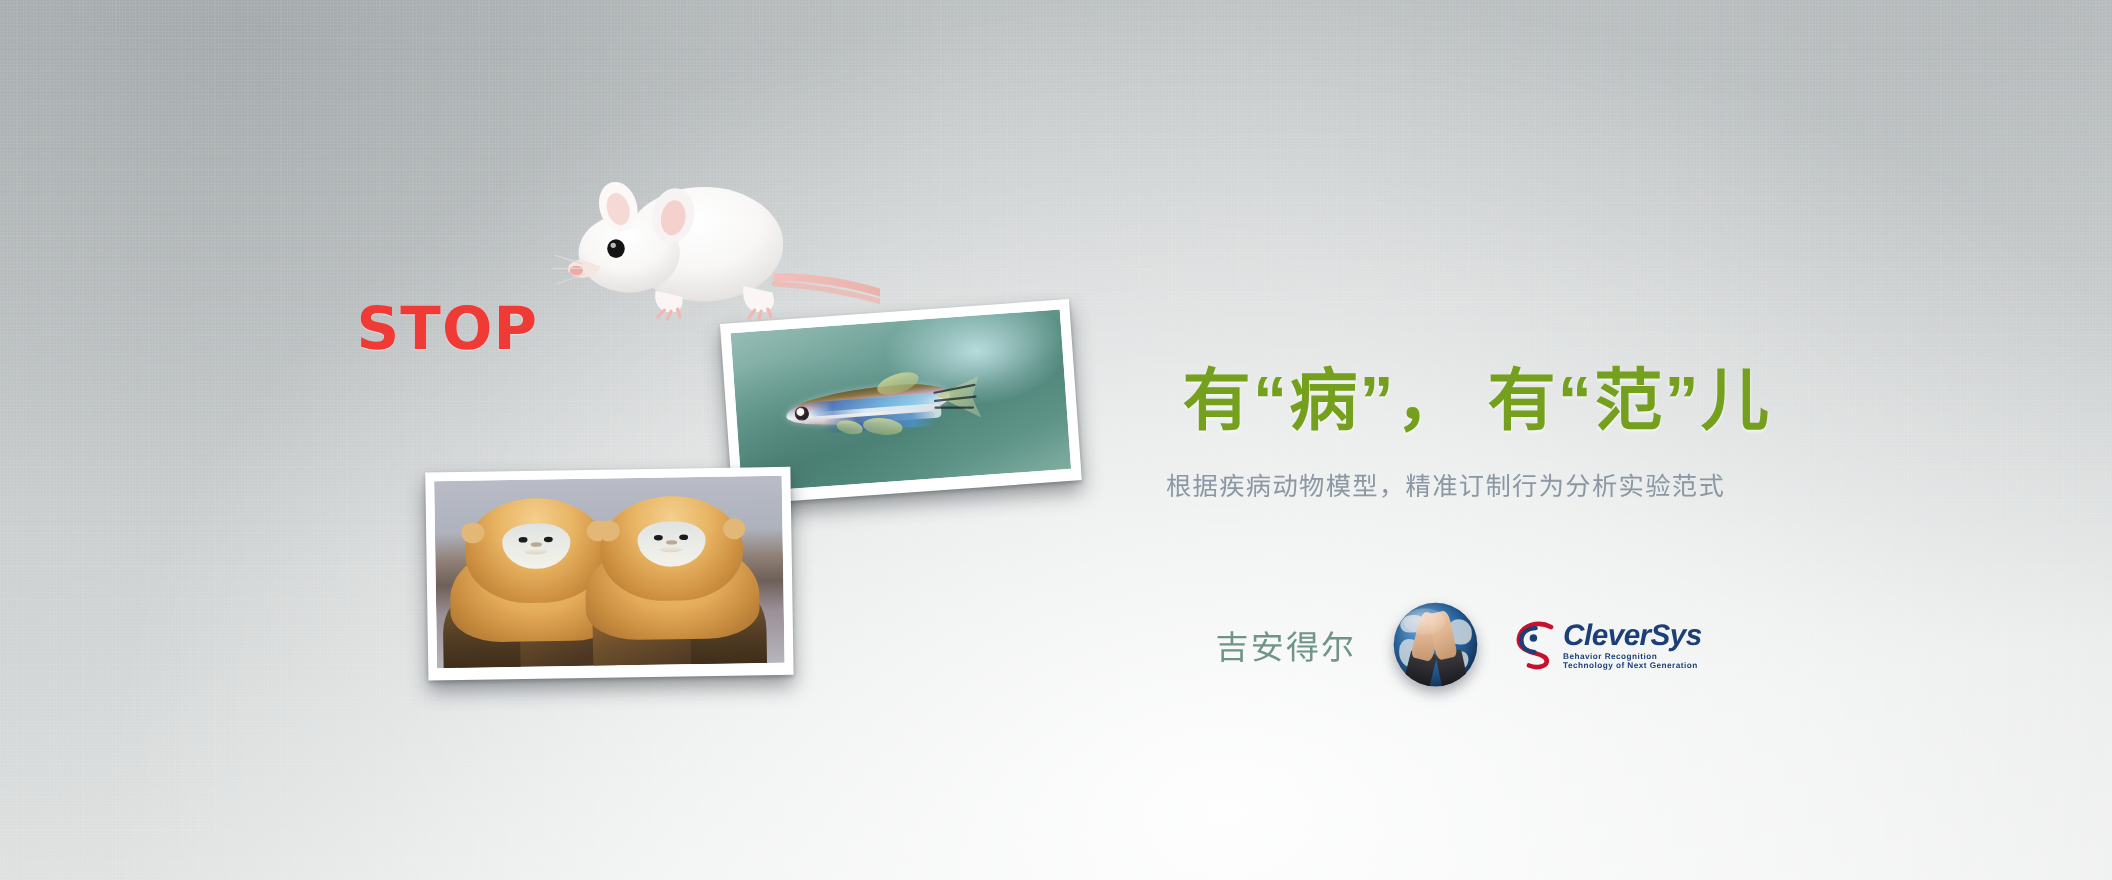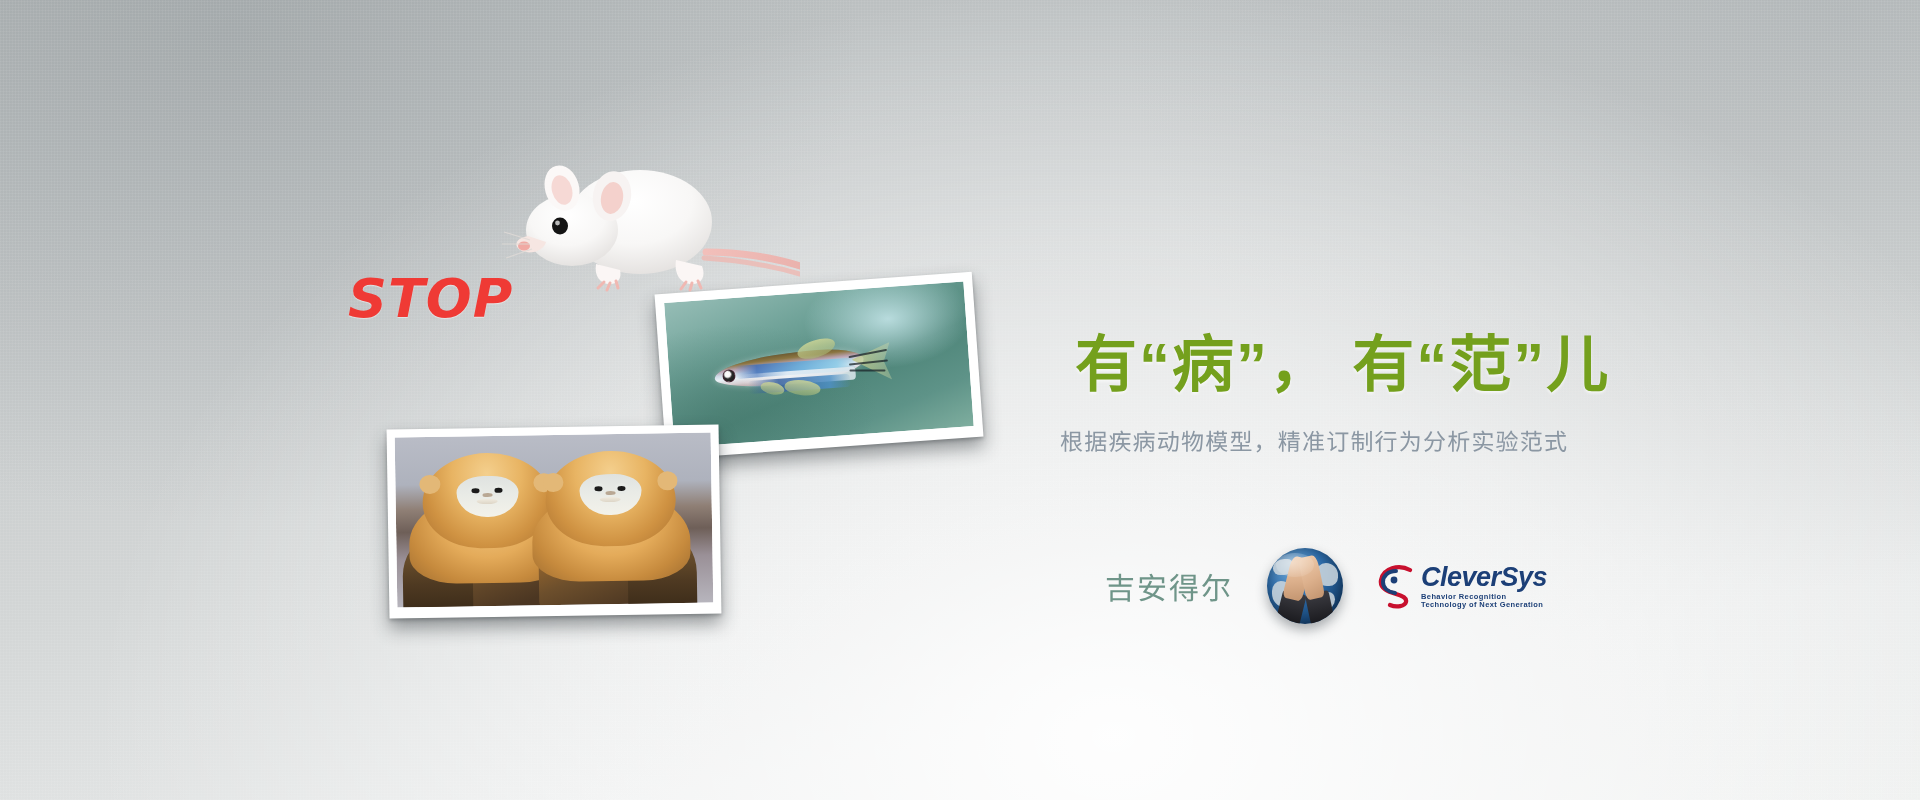--- a/index.html
+++ b/index.html
@@ -250,26 +250,24 @@
   }
 
   
   #stop-text {
     position: absolute;
     left: 308px;
     top: 272px;
     z-index: 9;
     color: #ef3a35;
     font-family: "DejaVu Sans", sans-serif;
-    font-style: italic;
     font-weight: 700;
     line-height: 1.0;
     text-shadow: 0 1px 1px rgba(255,255,255,0.5);
     user-select: none;
-    margin-left: 24px;
   }
   #stop-text .line-1 {
     font-size: 54px;
     letter-spacing: 1px;
     display: block;
     margin-left: 16px;
   }
   #stop-text .line-2 {
     font-size: 36px;
     letter-spacing: 0.5px;

